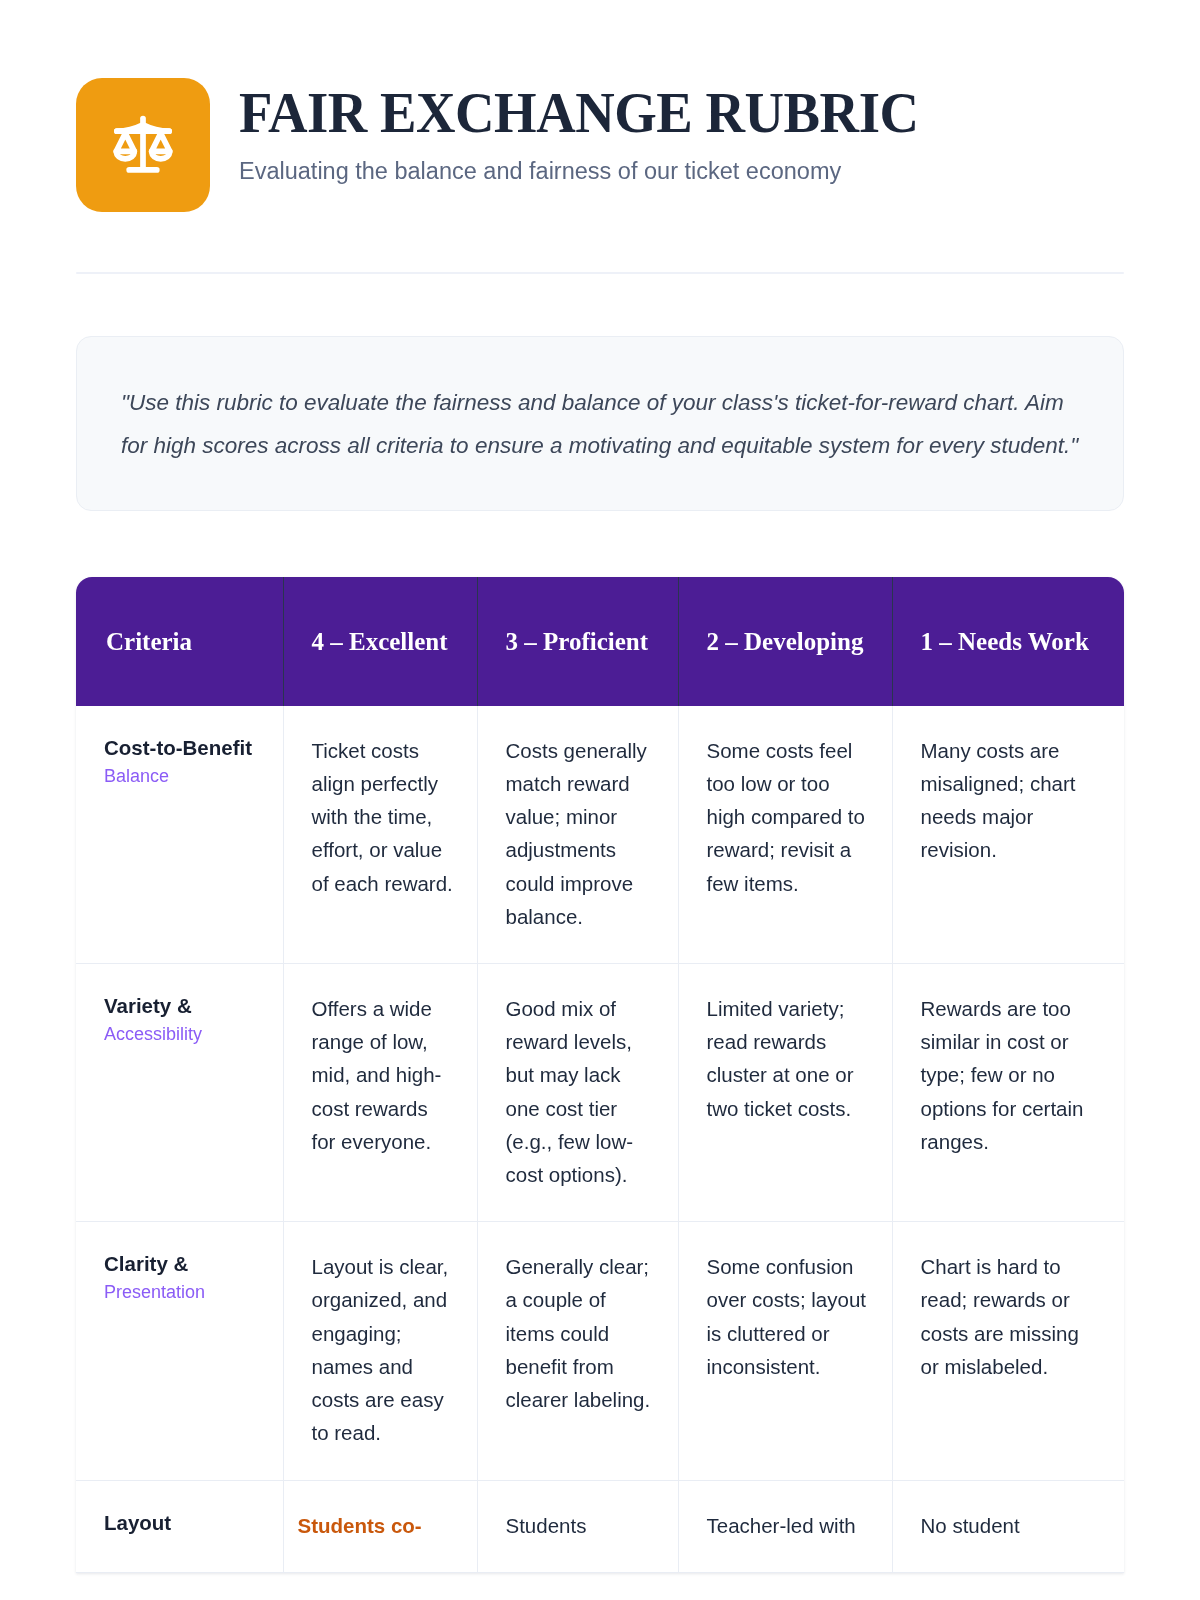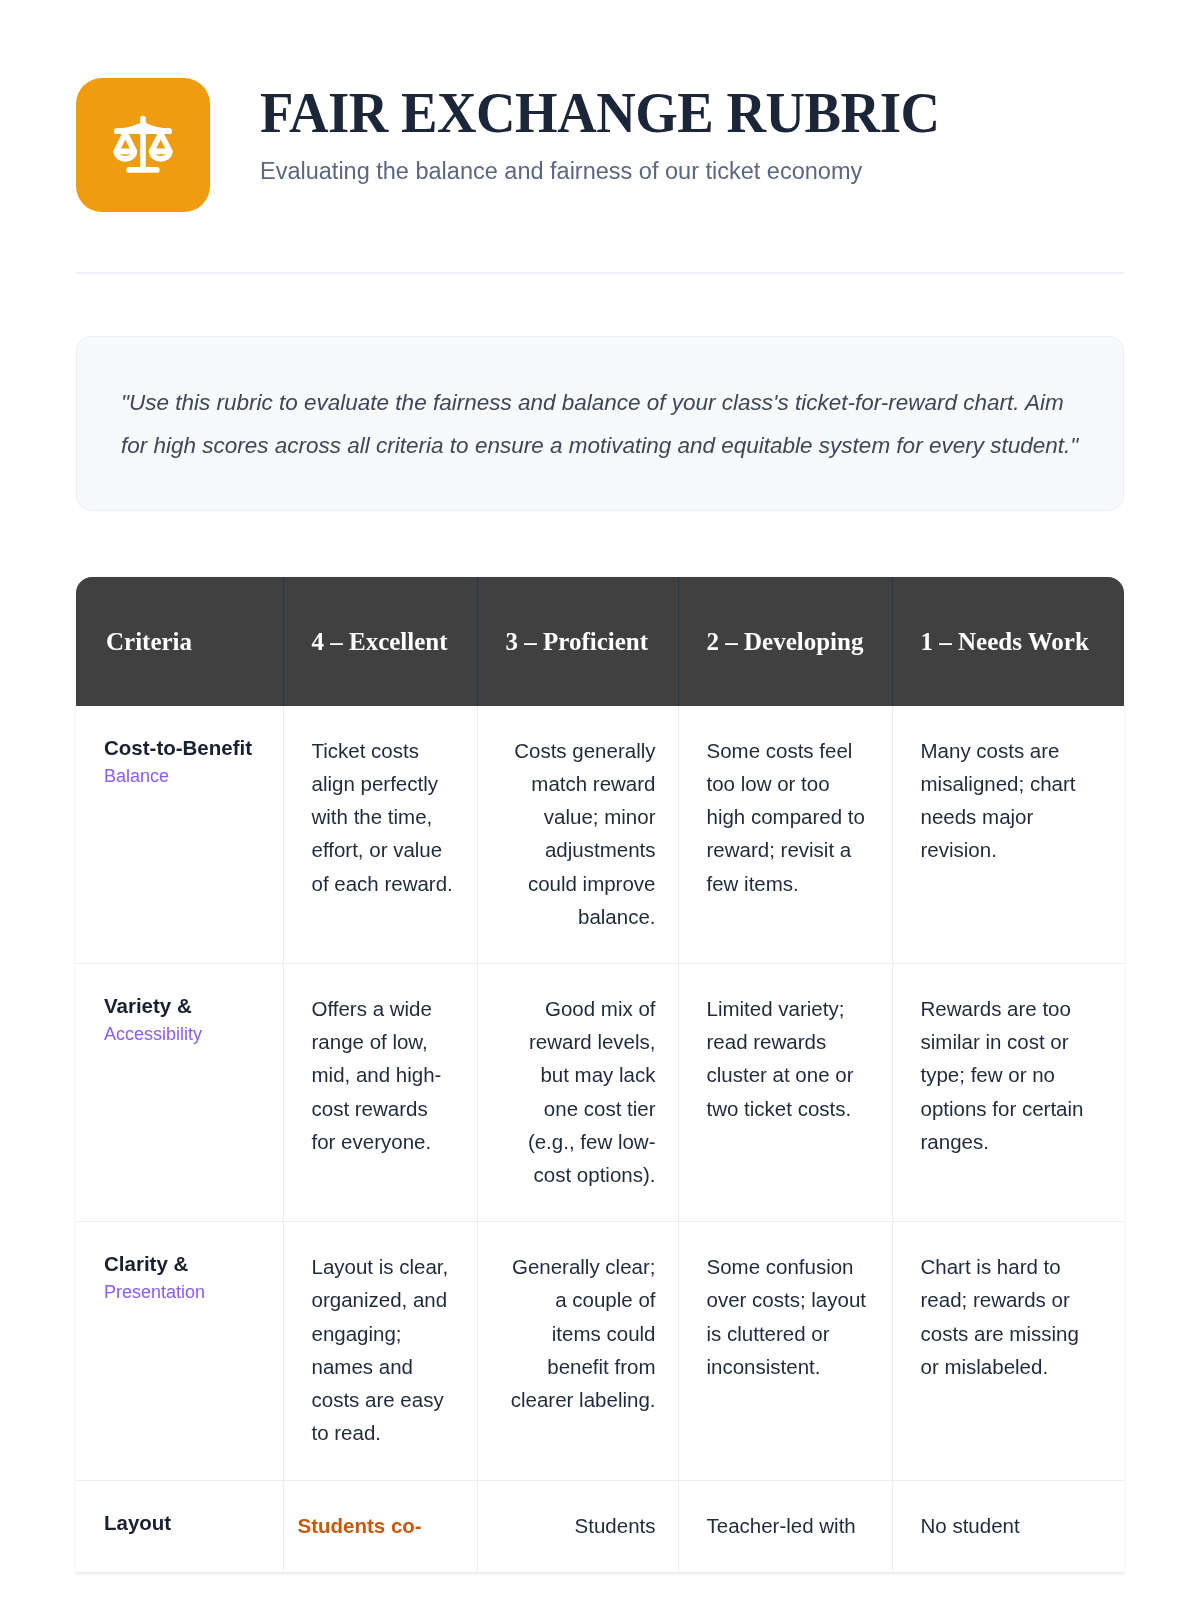--- a/index.html
+++ b/index.html
@@ -20,21 +20,21 @@
     position: relative;
     box-sizing: border-box;
     padding: 0 76px;
   }
 
   
   .masthead {
     display: flex;
     align-items: flex-start;
     padding-top: 78px;
-    gap: 50px;
+    gap: 29px;
   }
   .brand-mark {
     width: 134px;
     height: 134px;
     flex: 0 0 134px;
     border-radius: 26px;
     background: #ef9c11;
     display: flex;
     align-items: center;
     justify-content: center;
@@ -93,21 +93,21 @@
   }
   table.rubric {
     width: 100%;
     border-collapse: collapse;
     table-layout: fixed;
     border-radius: 16px 16px 0 0;
     overflow: hidden;
     box-shadow: 0 1px 3px rgba(20,30,60,.10);
   }
   table.rubric thead th {
-    background: #404040;
+    background: #4c1d95;
     color: #ffffff;
     font-family: "Liberation Serif", serif;
     font-weight: 700;
     font-size: 25px;
     line-height: 1.33;
     text-align: left;
     vertical-align: middle;
     padding: 36px 24px 36px 28px;
     height: 129px;
     box-sizing: border-box;
@@ -147,21 +147,21 @@
     color: #182032;
   }
   .criteria-sub {
     display: block;
     margin-top: 3px;
     font-size: 18px;
     line-height: 1.3;
     color: #8b5cf6;
   }
   td.level-4 { color: #1f2a3d; }
-  td.level-3 { color: #1f2a3d; text-align: right; }
+  td.level-3 { color: #1f2a3d; }
   td.level-2 { color: #1f2a3d; }
   td.level-1 { color: #aab4c8; }
   td.level-4.is-highlight {
     color: #c9580c;
     font-weight: 700;
     padding-left: 14px;
   }
 </style>
 </head>
 <body>

